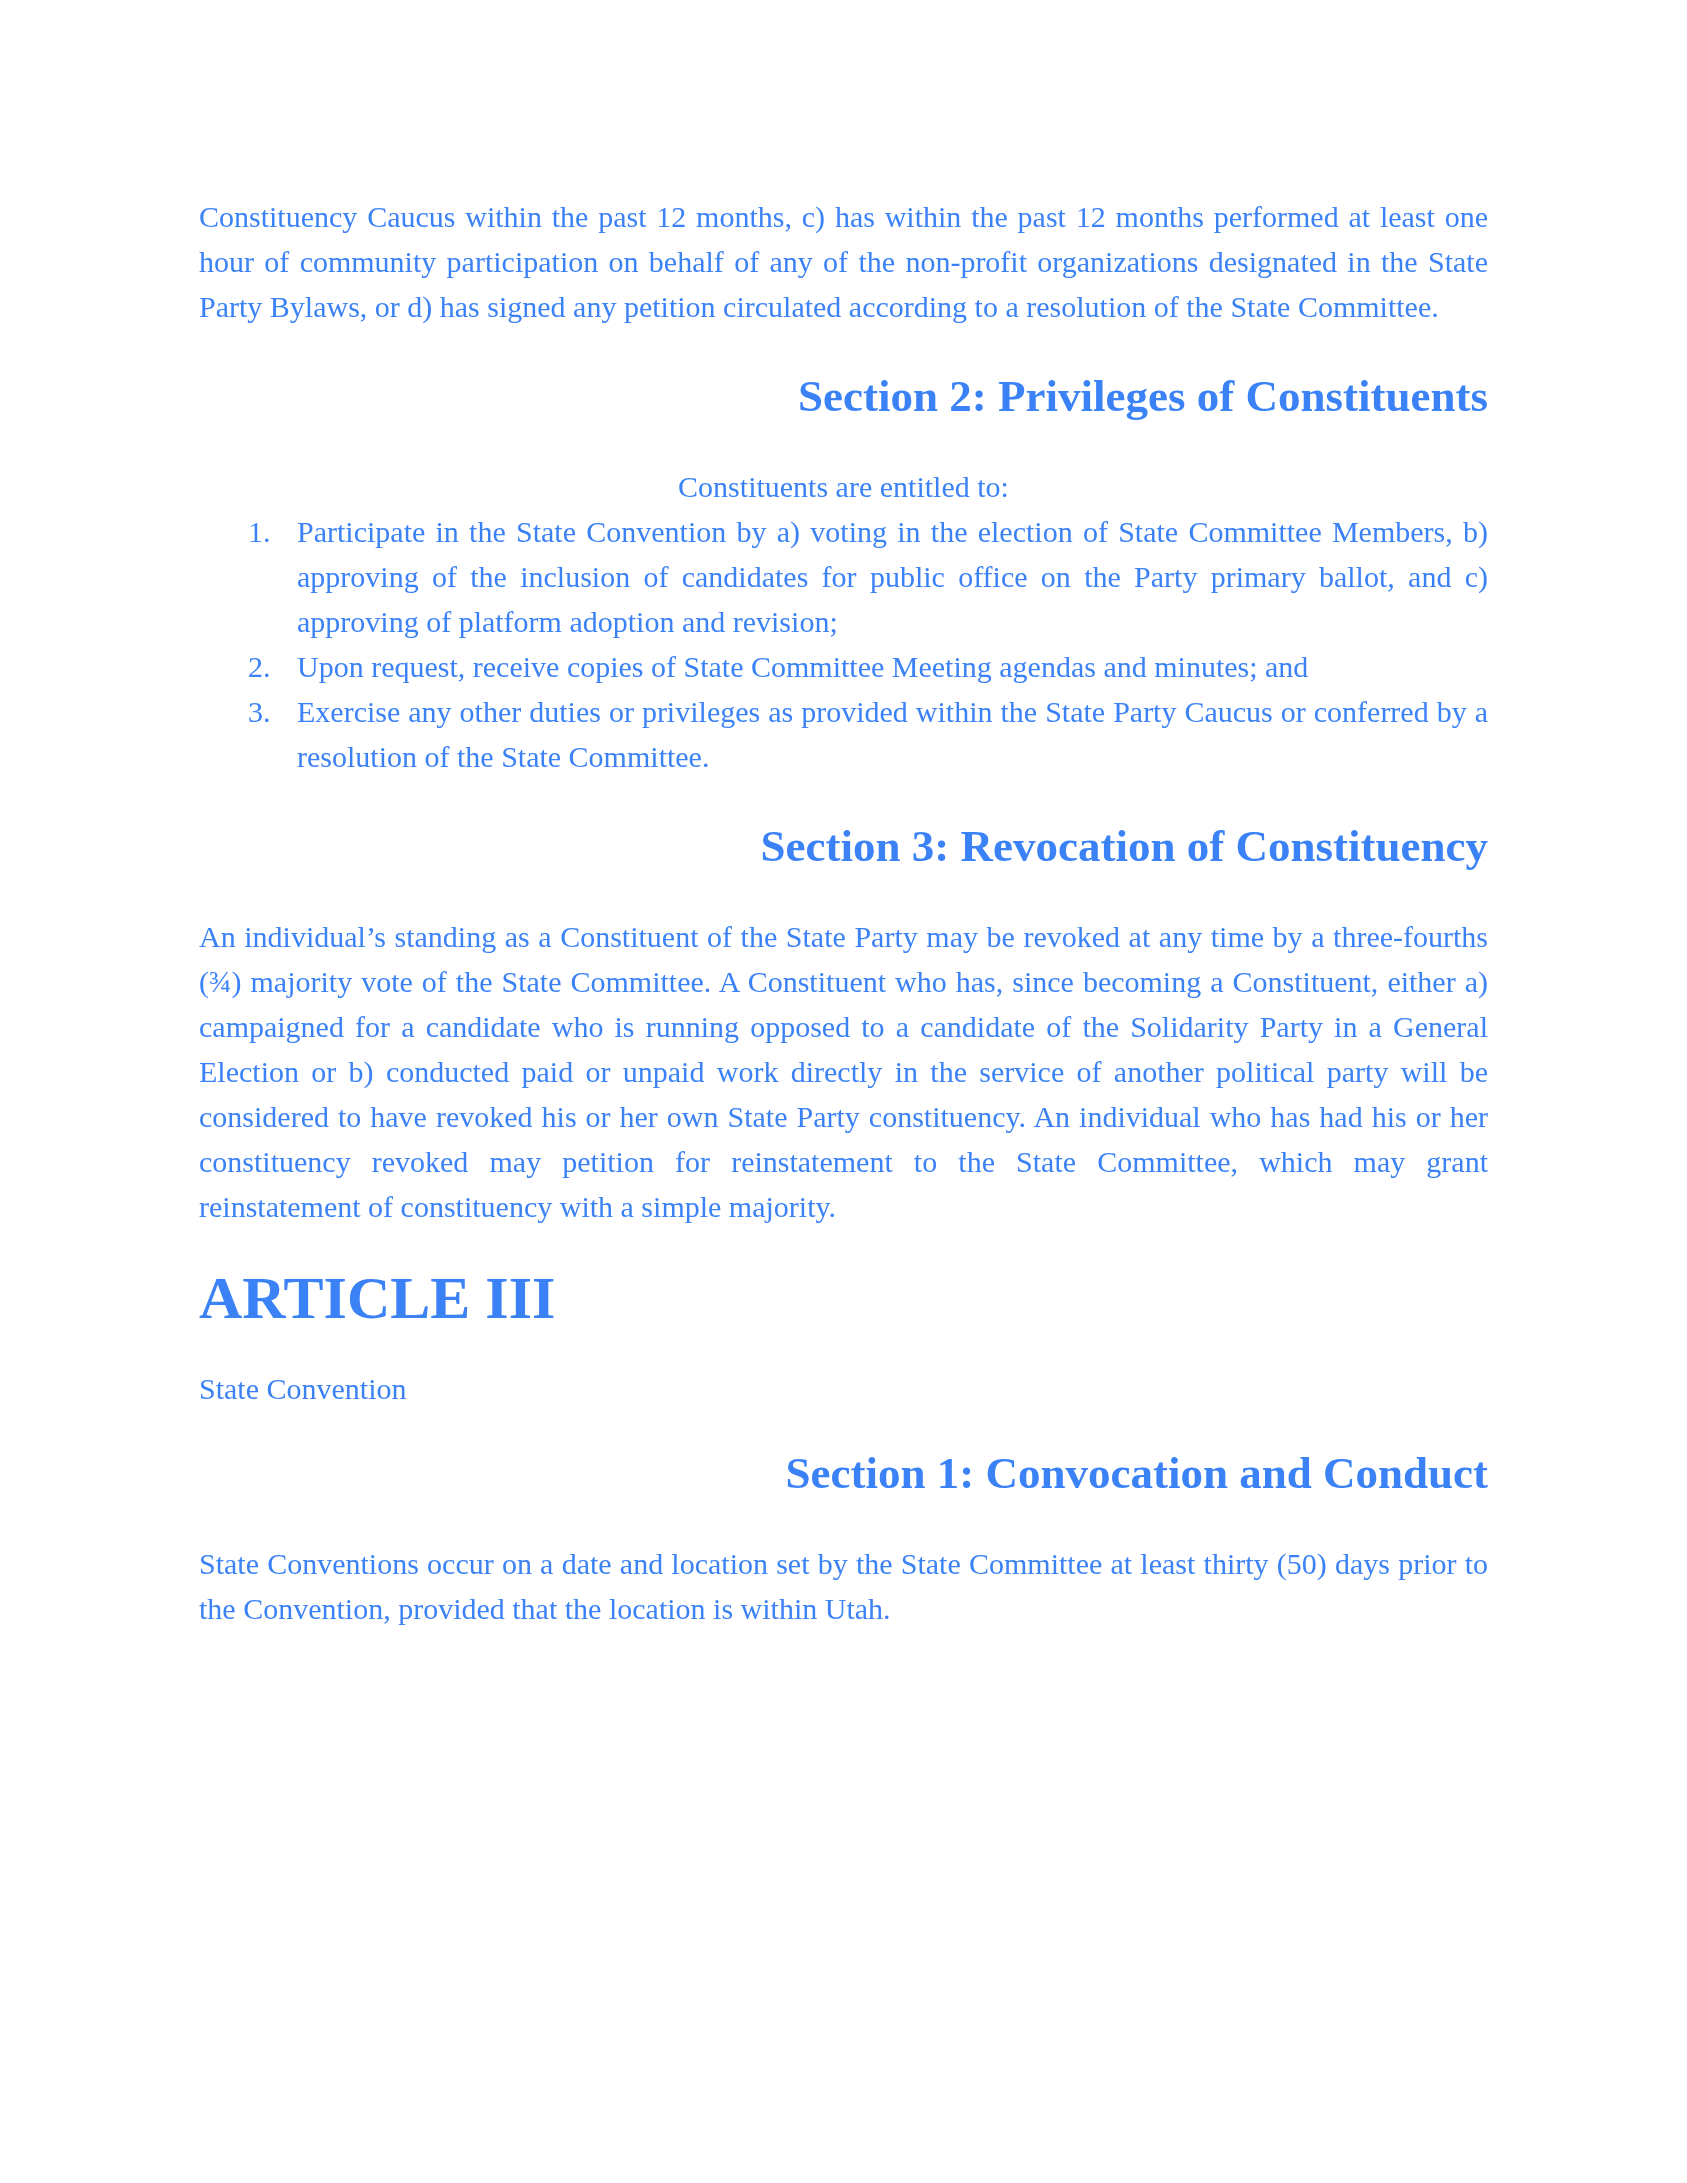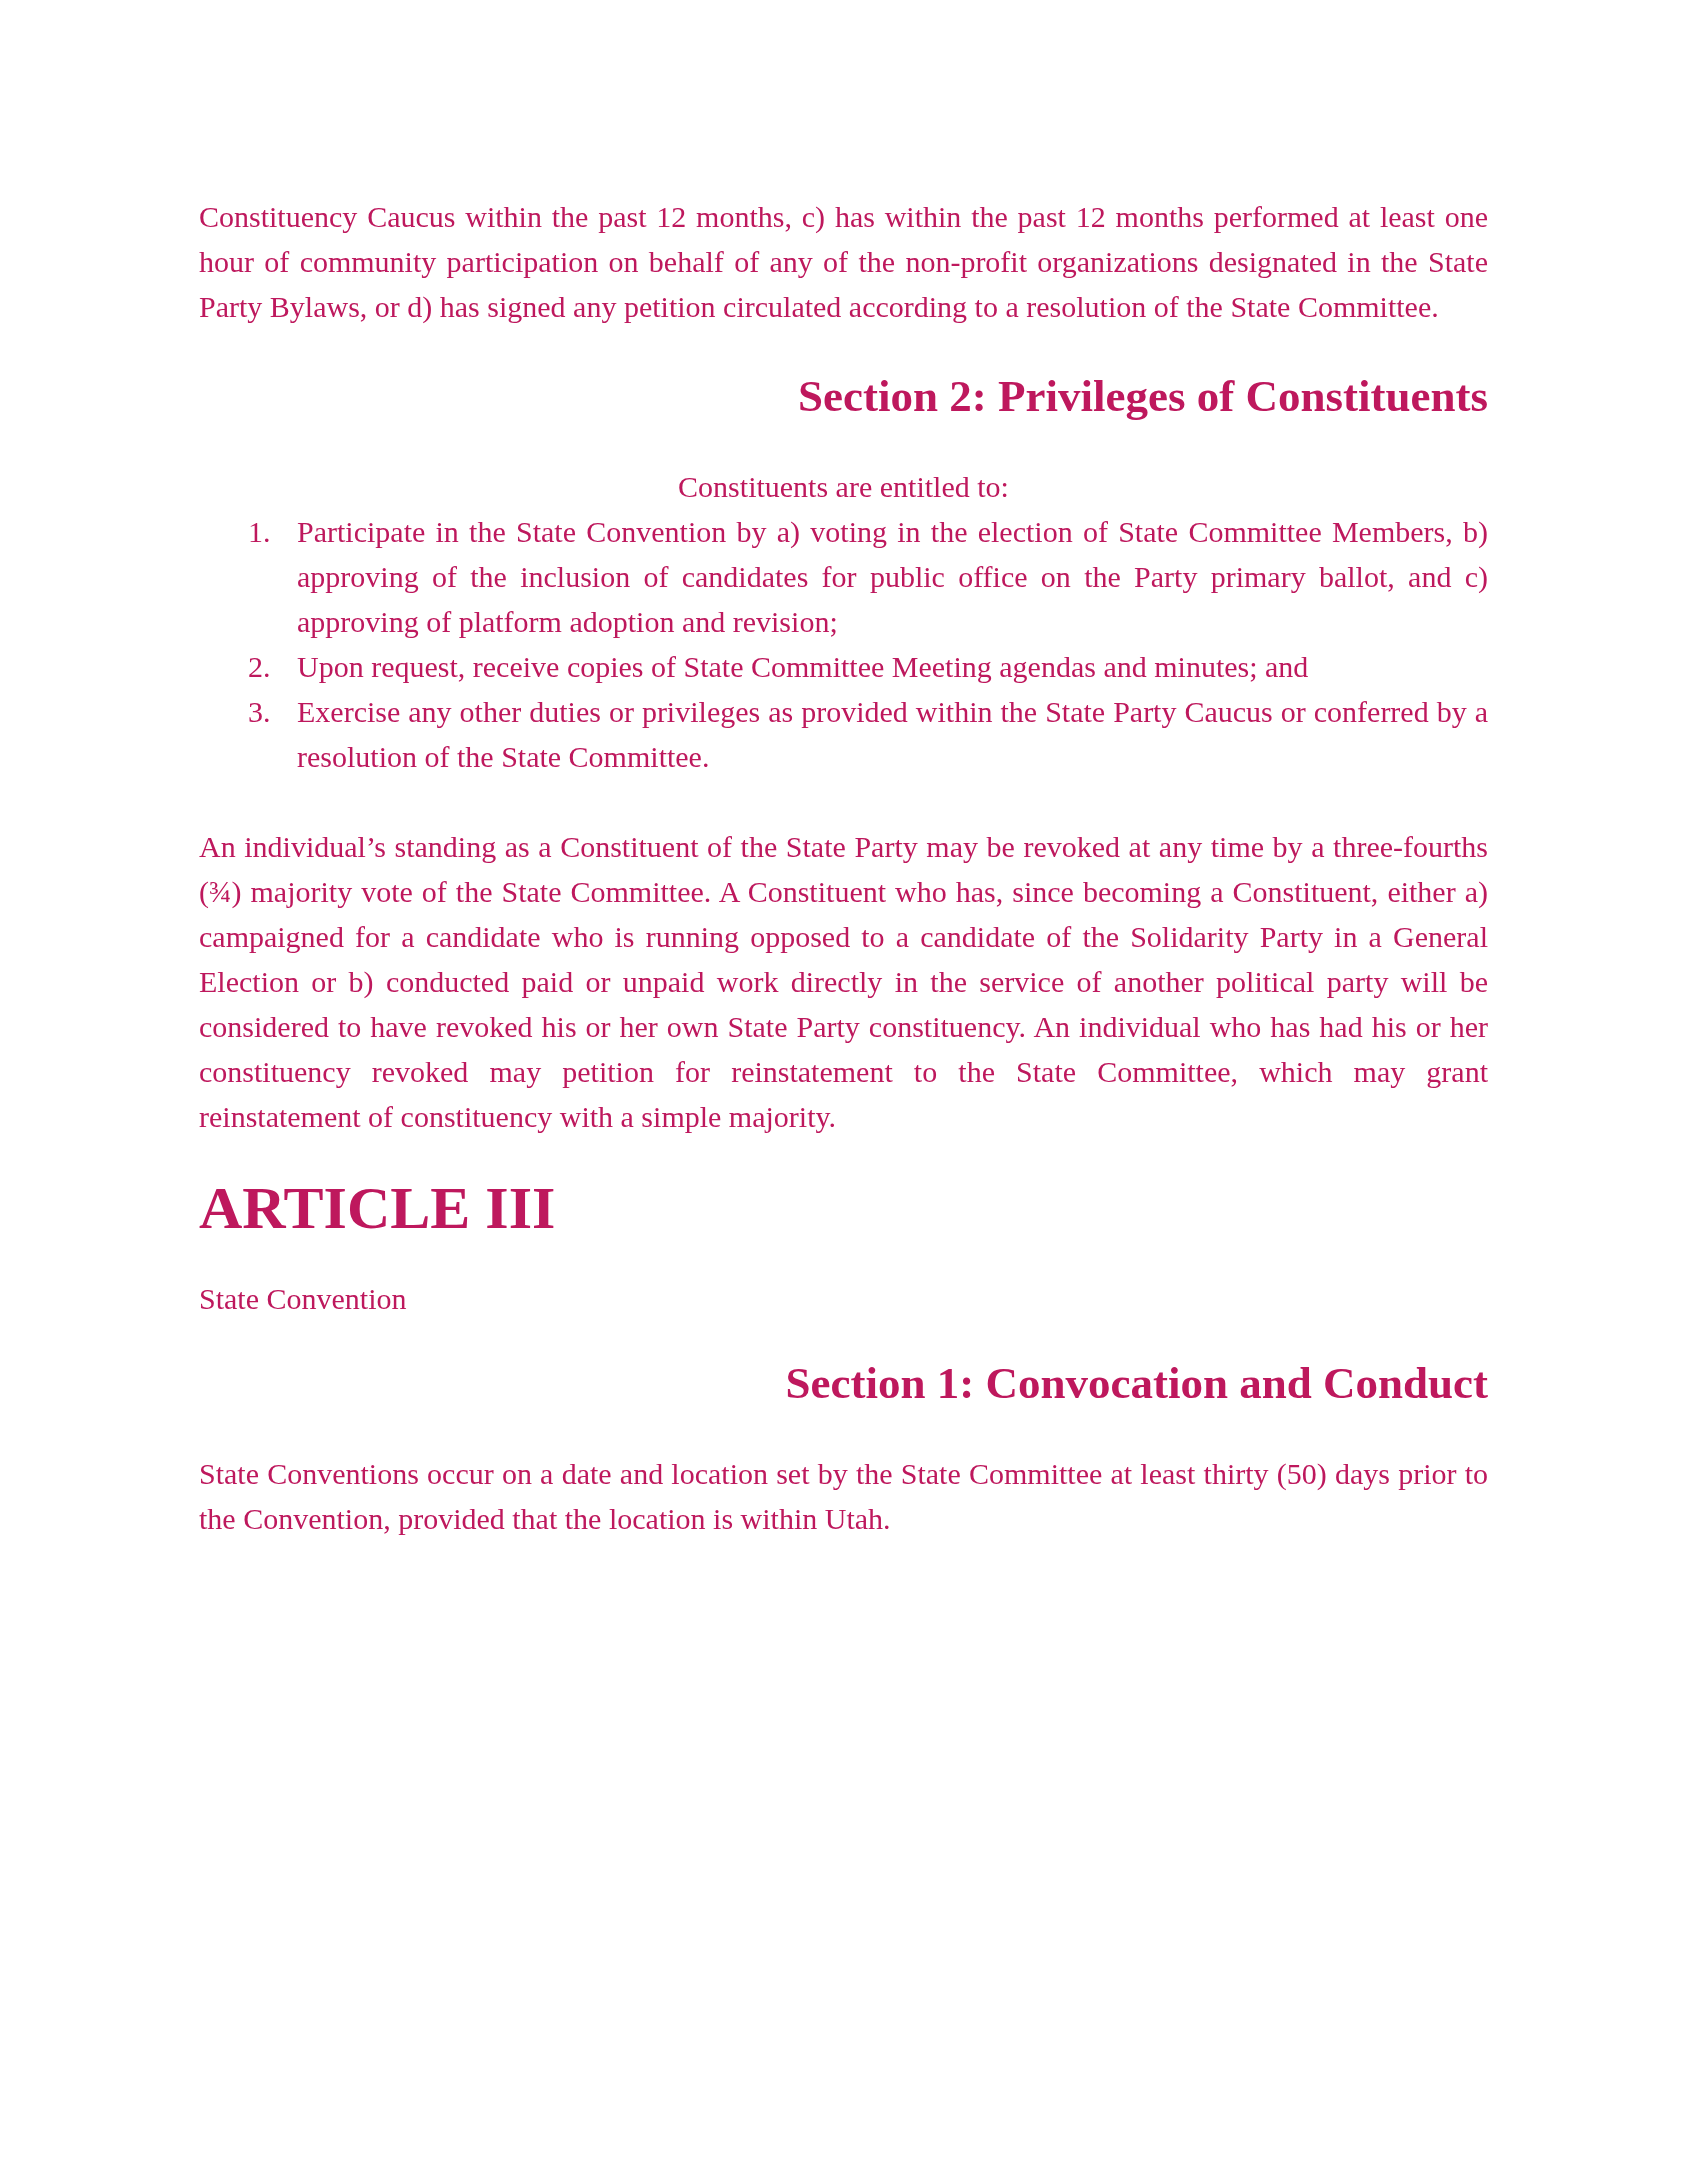--- a/index.html
+++ b/index.html
@@ -5,21 +5,21 @@
   html, body {
     margin: 0;
     padding: 0;
     background: #ffffff;
   }
   .page {
     position: relative;
     width: 1687px;
     height: 2183px;
     background: #ffffff;
-    color: #be185d;
+    color: #3b82f6;
     font-family: "Liberation Serif", "DejaVu Serif", serif;
     font-size: 30px;
     line-height: 45px;
     box-sizing: border-box;
     padding: 194px 199px 0 199px;
     overflow: hidden;
   }
   .para {
     text-align: justify;
     margin: 0 0 45px 0;
@@ -79,20 +79,21 @@
     <div class="olist-item">
       <span class="olist-num">2.</span>
       <span class="olist-text">Upon request, receive copies of State Committee Meeting agendas and minutes; and</span>
     </div>
     <div class="olist-item">
       <span class="olist-num">3.</span>
       <span class="olist-text">Exercise any other duties or privileges as provided within the State Party Caucus or conferred by a resolution of the State Committee.</span>
     </div>
   </div>
 
+  <h2 class="section-heading">Section 3: Revocation of Constituency</h2>
 
   <p class="para">An individual’s standing as a Constituent of the State Party may be revoked at any time by a three-fourths (¾) majority vote of the State Committee. A Constituent who has, since becoming a Constituent, either a) campaigned for a candidate who is running opposed to a candidate of the Solidarity Party in a General Election or b) conducted paid or unpaid work directly in the service of another political party will be considered to have revoked his or her own State Party constituency. An individual who has had his or her constituency revoked may petition for reinstatement to the State Committee, which may grant reinstatement of constituency with a simple majority.</p>
 
   <h1 class="article-title">ARTICLE III</h1>
 
   <p class="article-subtitle">State Convention</p>
 
   <h2 class="section-heading">Section 1: Convocation and Conduct</h2>
 
   <p class="para">State Conventions occur on a date and location set by the State Committee at least thirty (50) days prior to the Convention, provided that the location is within Utah.</p>

